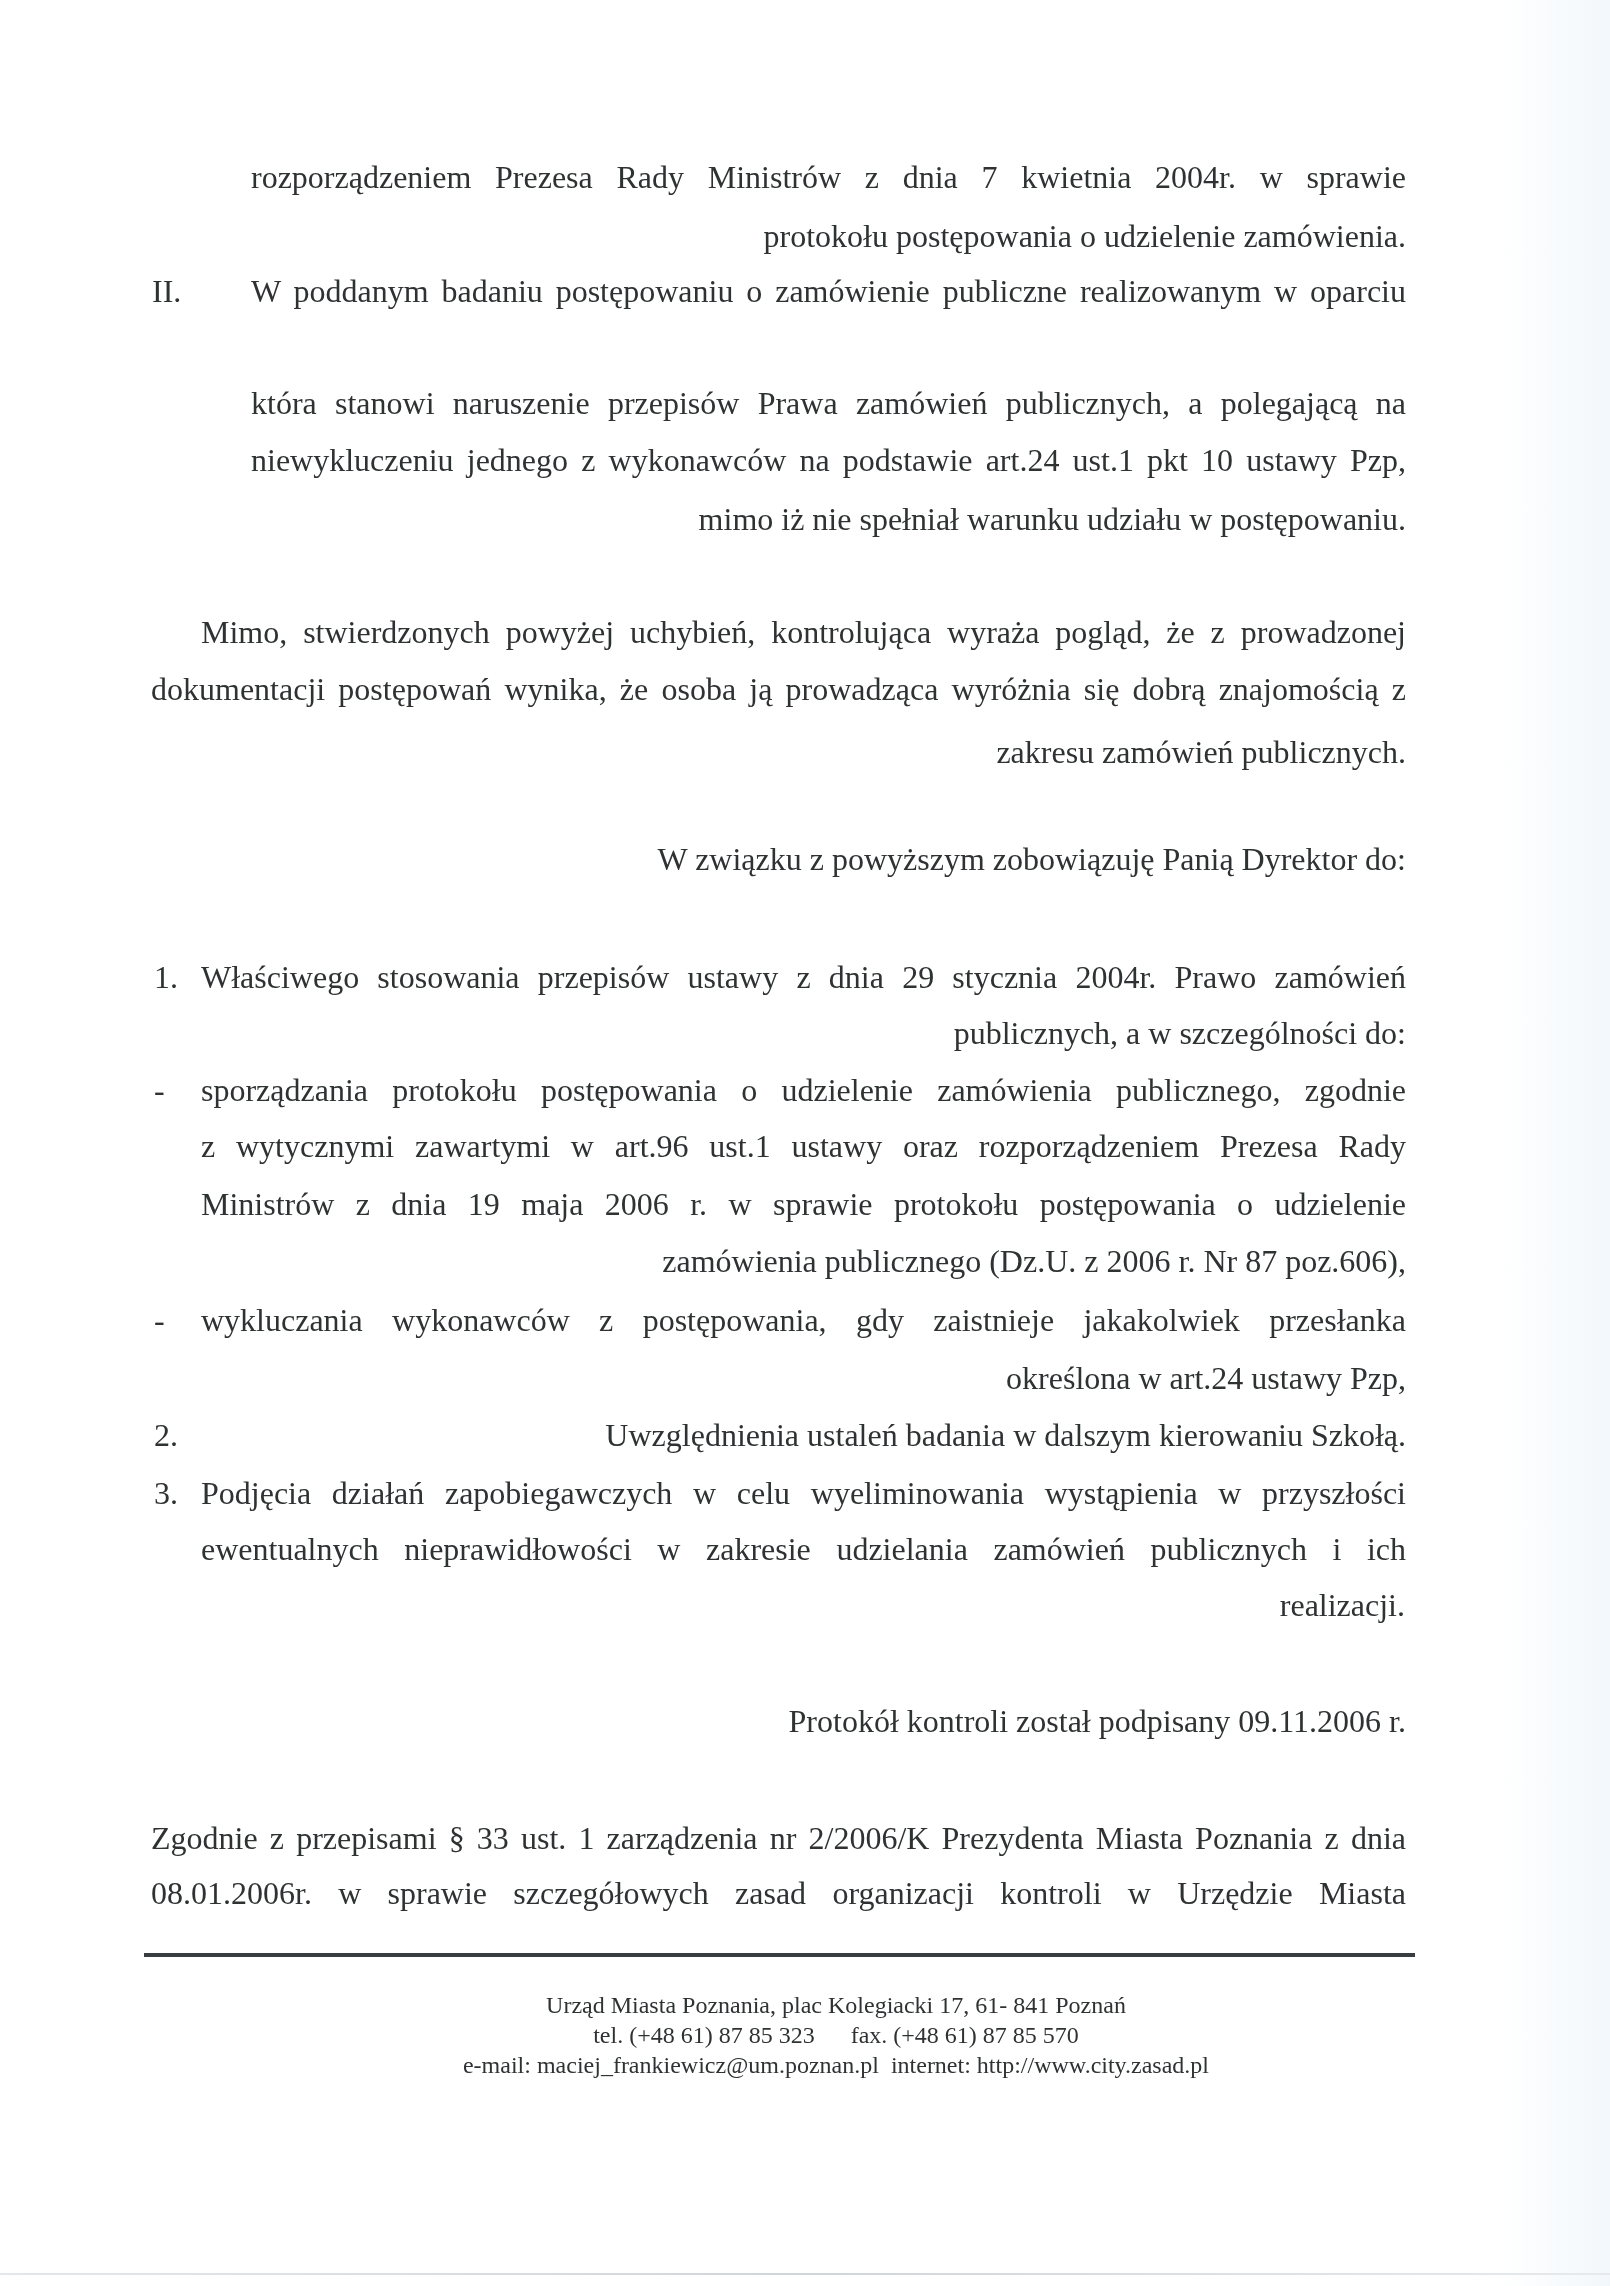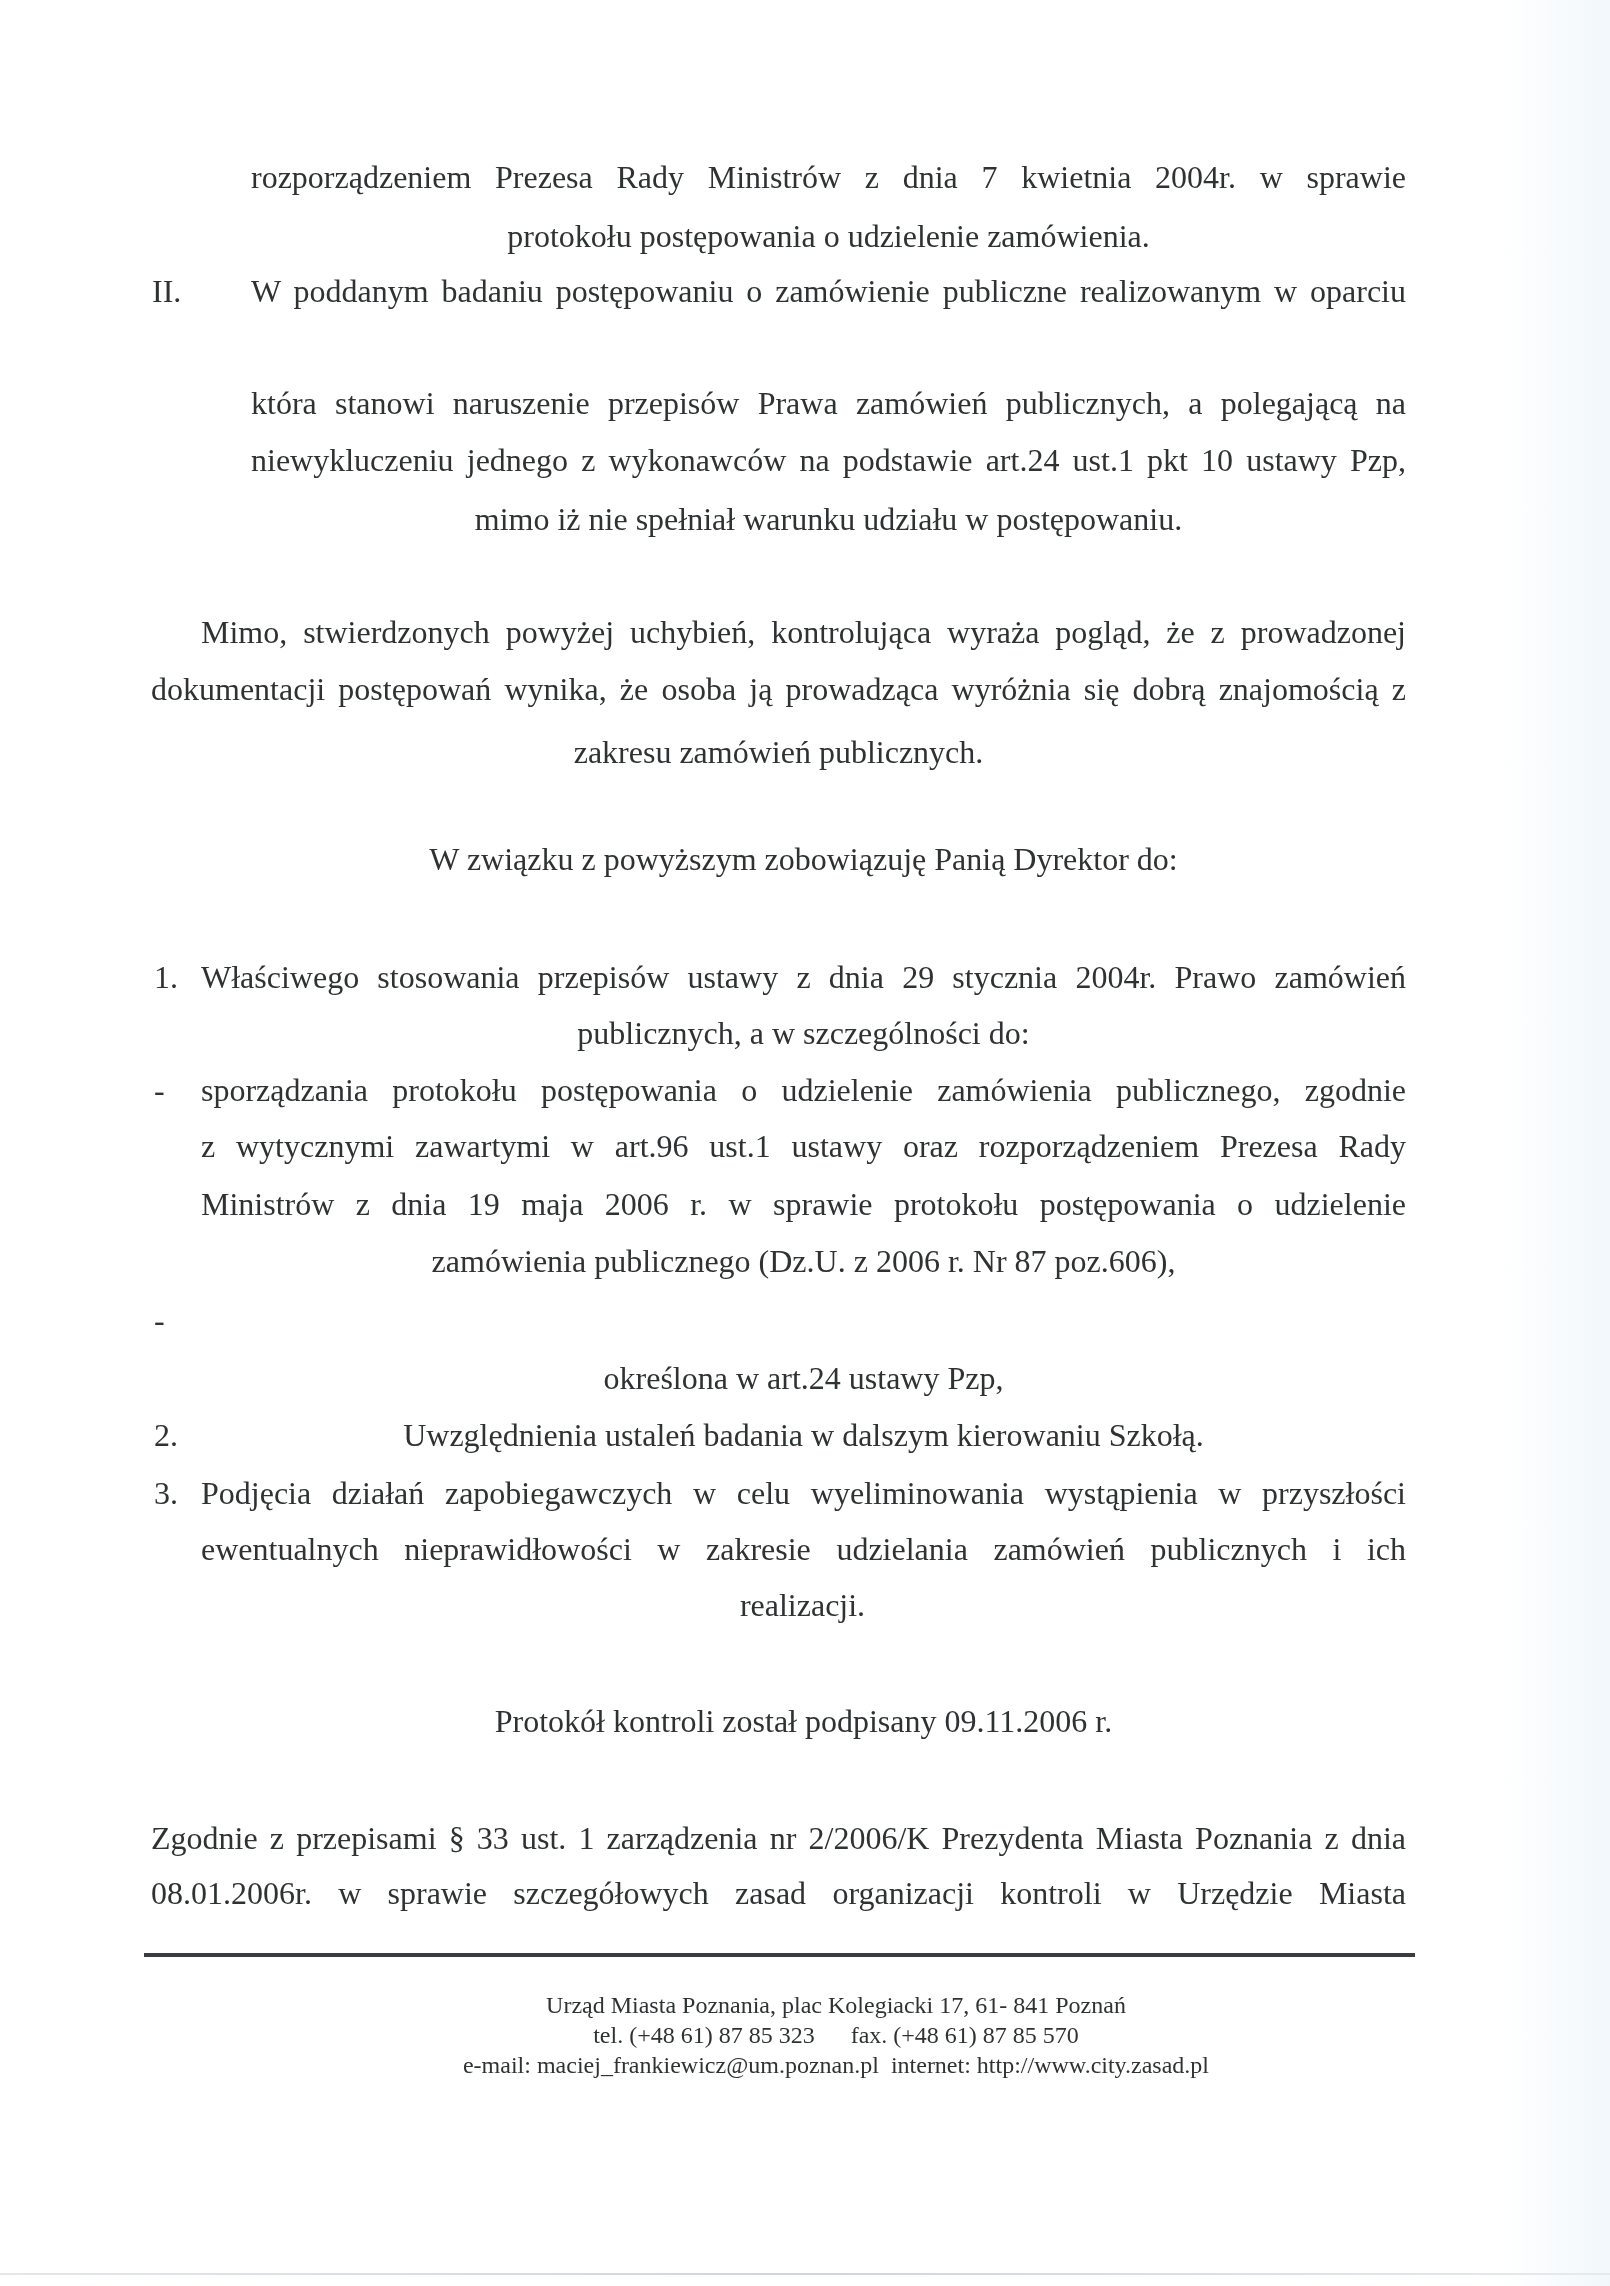--- a/index.html
+++ b/index.html
@@ -16,21 +16,21 @@
   }
   .edge-bottom {
     position: absolute; left: 0; bottom: 12px; width: 1611px; height: 2px;
     background: linear-gradient(to right, #e3e7ea, #cfd6db, #e6eaed);
   }
   .line {
     position: absolute; font-size: 32px; line-height: 40px; white-space: nowrap;
     height: 40px;
   }
   .j { text-align: justify; text-align-last: justify; white-space: normal; }
-  .l { text-align: center; }
+  .l { text-align: right; }
   .marker { position: absolute; font-size: 32px; line-height: 40px; }
   .rule {
     position: absolute; left: 144px; width: 1271px; top: 1953px; height: 4px;
     background: #3a3d3f;
   }
   .footer-line {
     position: absolute; left: 438px; width: 796px; text-align: center;
     font-size: 24px; line-height: 30px; white-space: nowrap;
   }
 </style>
@@ -60,20 +60,21 @@
   <div class="line j" style="left:201px; width:1205px; top:957px;">Właściwego stosowania przepisów ustawy z dnia 29 stycznia 2004r. Prawo zamówień</div>
   <div class="line l" style="left:201px; width:1205px; top:1013px;">publicznych, a w szczególności do:</div>
 
   <div class="marker" style="left:154px; top:1070px;">-</div>
   <div class="line j" style="left:201px; width:1205px; top:1070px;">sporządzania protokołu postępowania o udzielenie zamówienia publicznego, zgodnie</div>
   <div class="line j" style="left:201px; width:1205px; top:1126px;">z wytycznymi zawartymi w art.96 ust.1 ustawy oraz rozporządzeniem Prezesa Rady</div>
   <div class="line j" style="left:201px; width:1205px; top:1184px;">Ministrów z dnia 19 maja 2006 r. w sprawie protokołu postępowania o udzielenie</div>
   <div class="line l" style="left:201px; width:1205px; top:1241px;">zamówienia publicznego (Dz.U. z 2006 r. Nr 87 poz.606),</div>
 
   <div class="marker" style="left:154px; top:1300px;">-</div>
+  <div class="line j" style="left:201px; width:1205px; top:1300px;">wykluczania wykonawców z postępowania, gdy zaistnieje jakakolwiek przesłanka</div>
   <div class="line l" style="left:201px; width:1205px; top:1358px;">określona w art.24 ustawy Pzp,</div>
 
   <div class="marker" style="left:154px; top:1415px;">2.</div>
   <div class="line l" style="left:201px; width:1205px; top:1415px;">Uwzględnienia ustaleń badania w dalszym kierowaniu Szkołą.</div>
 
   <div class="marker" style="left:154px; top:1473px;">3.</div>
   <div class="line j" style="left:201px; width:1205px; top:1473px;">Podjęcia działań zapobiegawczych w celu wyeliminowania wystąpienia w przyszłości</div>
   <div class="line j" style="left:201px; width:1205px; top:1529px;">ewentualnych nieprawidłowości w zakresie udzielania zamówień publicznych i ich</div>
   <div class="line l" style="left:200px; width:1205px; top:1585px;">realizacji.</div>
 

